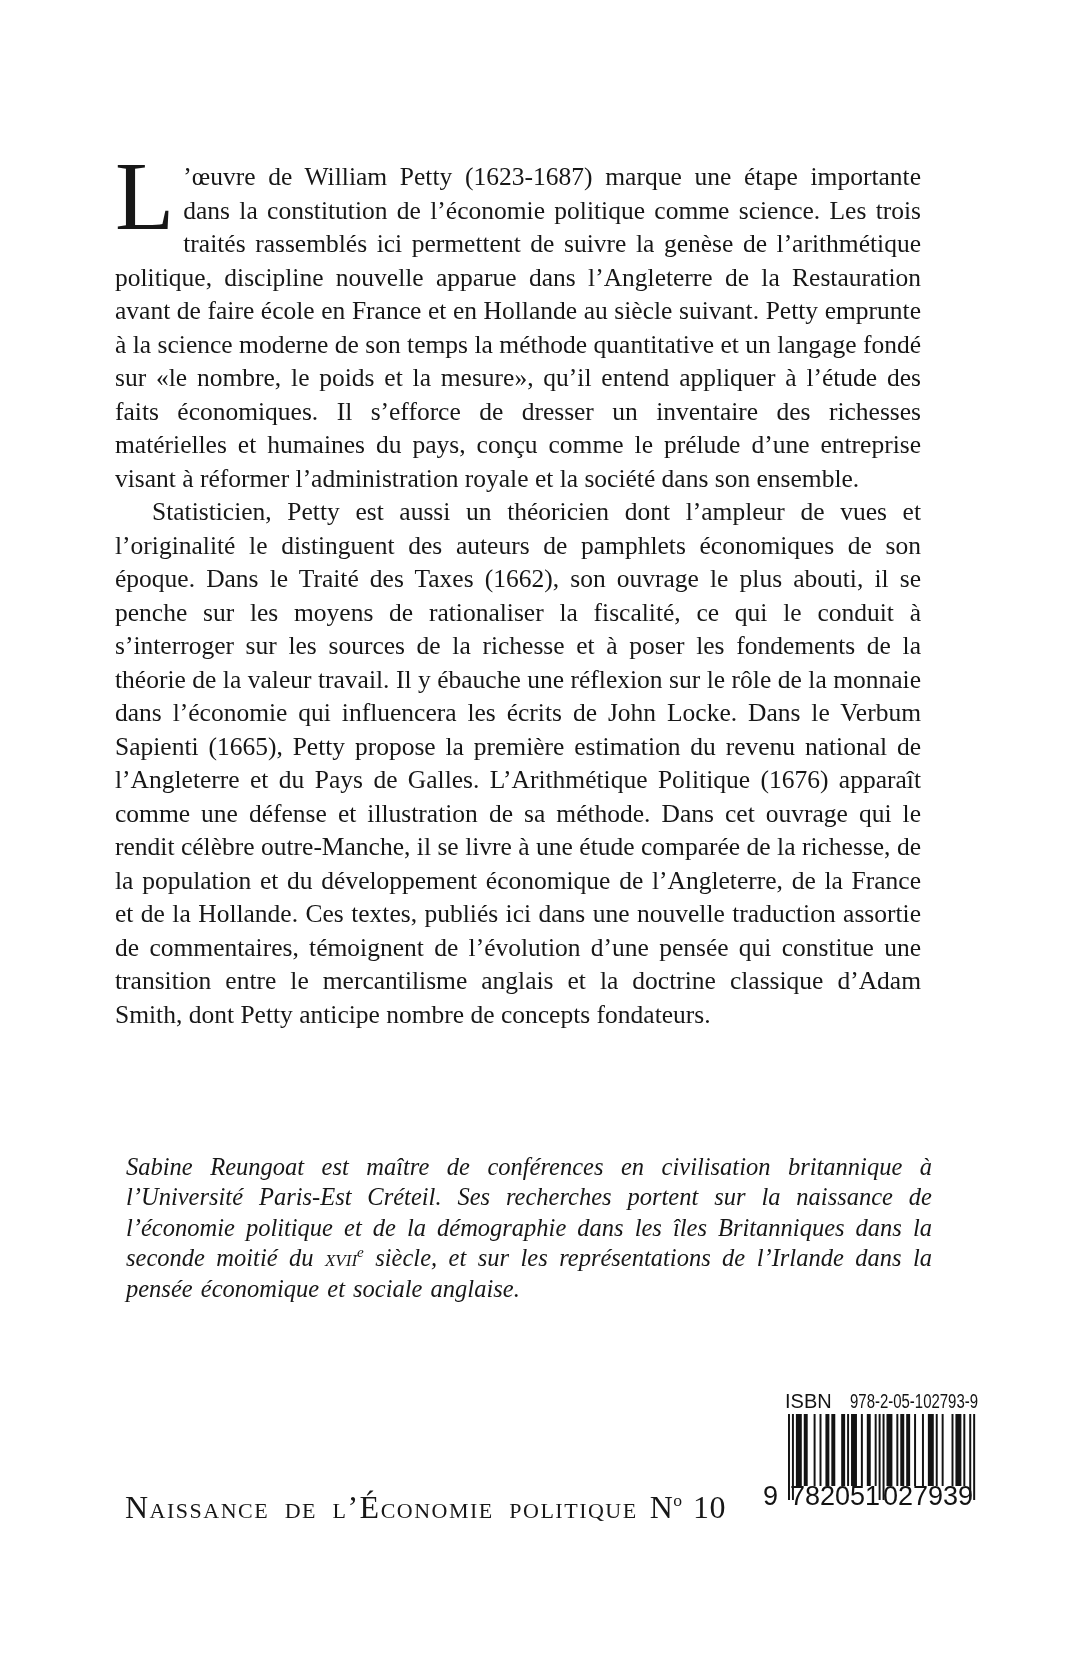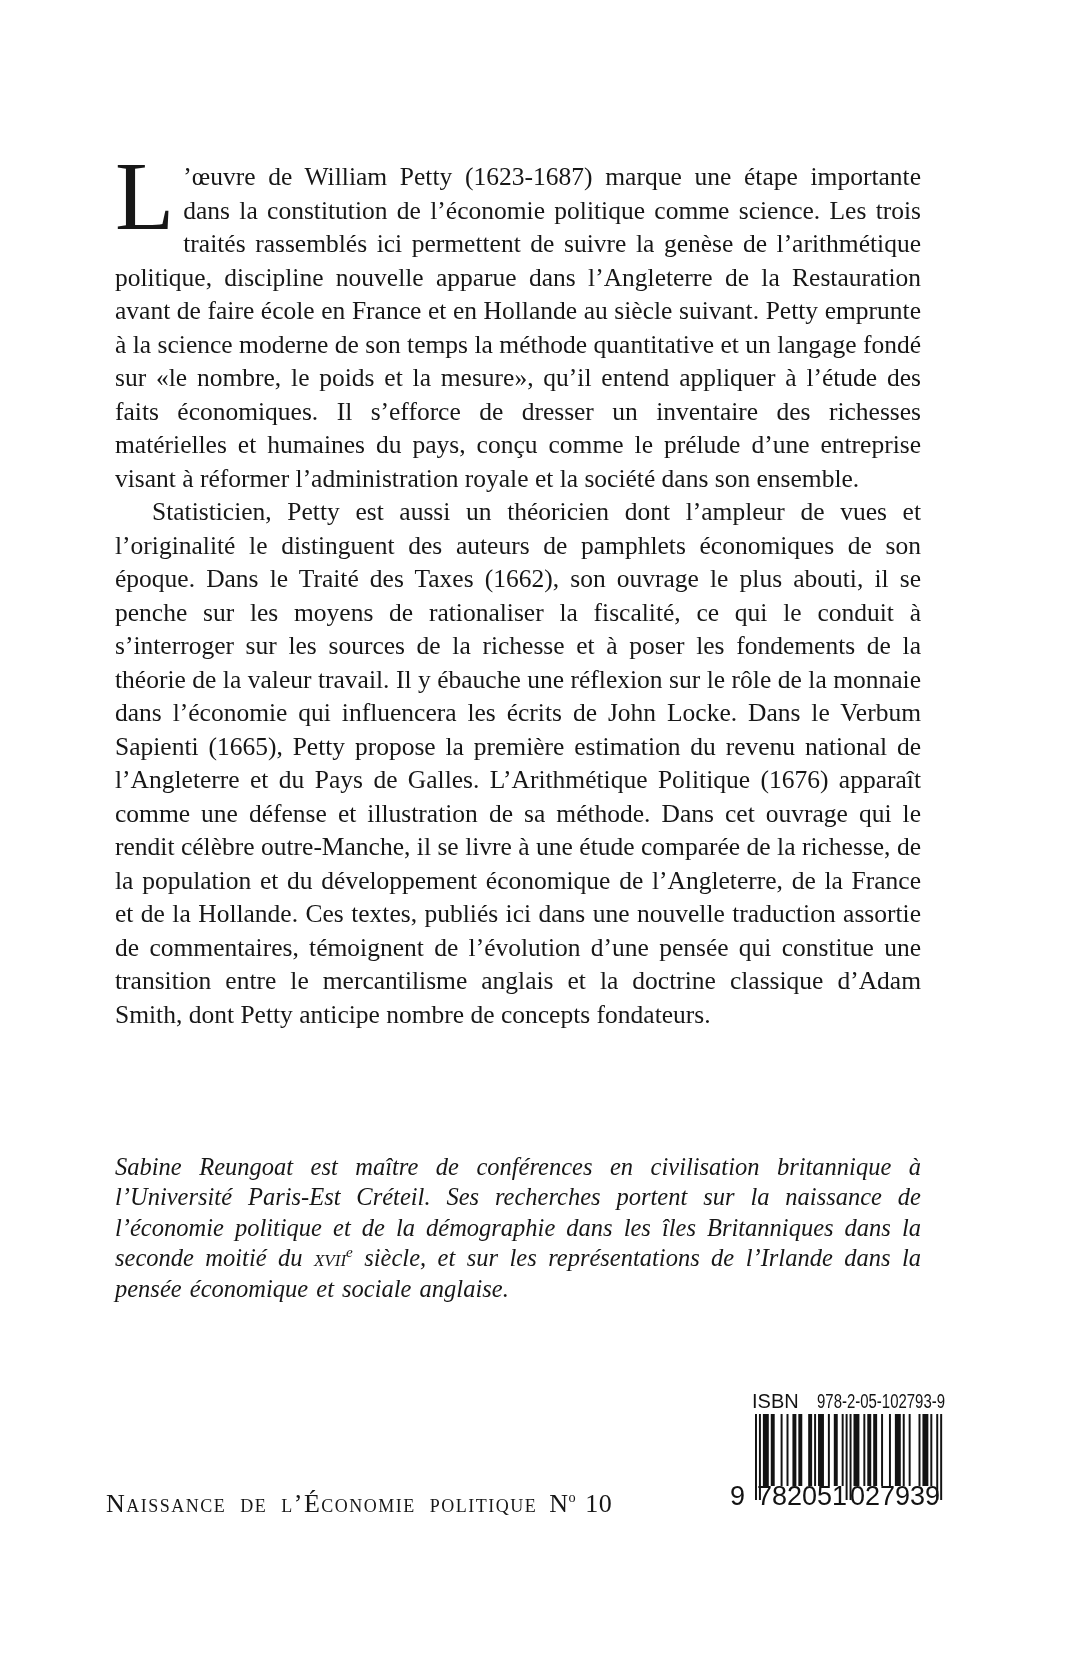--- a/index.html
+++ b/index.html
@@ -20,37 +20,37 @@
   .blurb p{margin:0;padding:0;}
   .dropcap{
     float:left;
     font-size:97px;line-height:66px;height:67px;
     margin:4px 9px 0 0;
   }
   .indent{text-indent:37px;}
   .it{}
   
   .bio{
-    position:absolute;left:115px;top:1152px;width:806px;
+    position:absolute;left:126px;top:1152px;width:806px;
     font-size:24.5px;line-height:30.4px;
     font-style:italic;text-align:justify;
     word-spacing:2px;
   }
   .sc{font-variant:small-caps;}
   sup{font-size:62%;line-height:0;}
   
-  .barcode{position:absolute;left:717px;top:1392px;}
+  .barcode{position:absolute;left:750px;top:1392px;}
   .barcode svg rect{fill:#131313;}
   .barcode svg text{fill:#131313;}
   .isbn-text{font-family:"Liberation Sans",sans-serif;font-size:20px;}
   .bc-digits{font-family:"Liberation Sans",sans-serif;font-size:27px;}
   
   .footer{
-    position:absolute;left:106px;top:1489px;
-    font-size:26px;
+    position:absolute;left:125px;top:1489px;
+    font-size:32px;
     font-variant:small-caps;
     letter-spacing:1.5px;word-spacing:6px;
     white-space:nowrap;
   }
   .footer .issue{margin-left:12px;letter-spacing:0.5px;word-spacing:2px;}
   .footer sup{font-variant:normal;font-size:55%;vertical-align:super;}
 </style>
 </head>
 <body>
 

